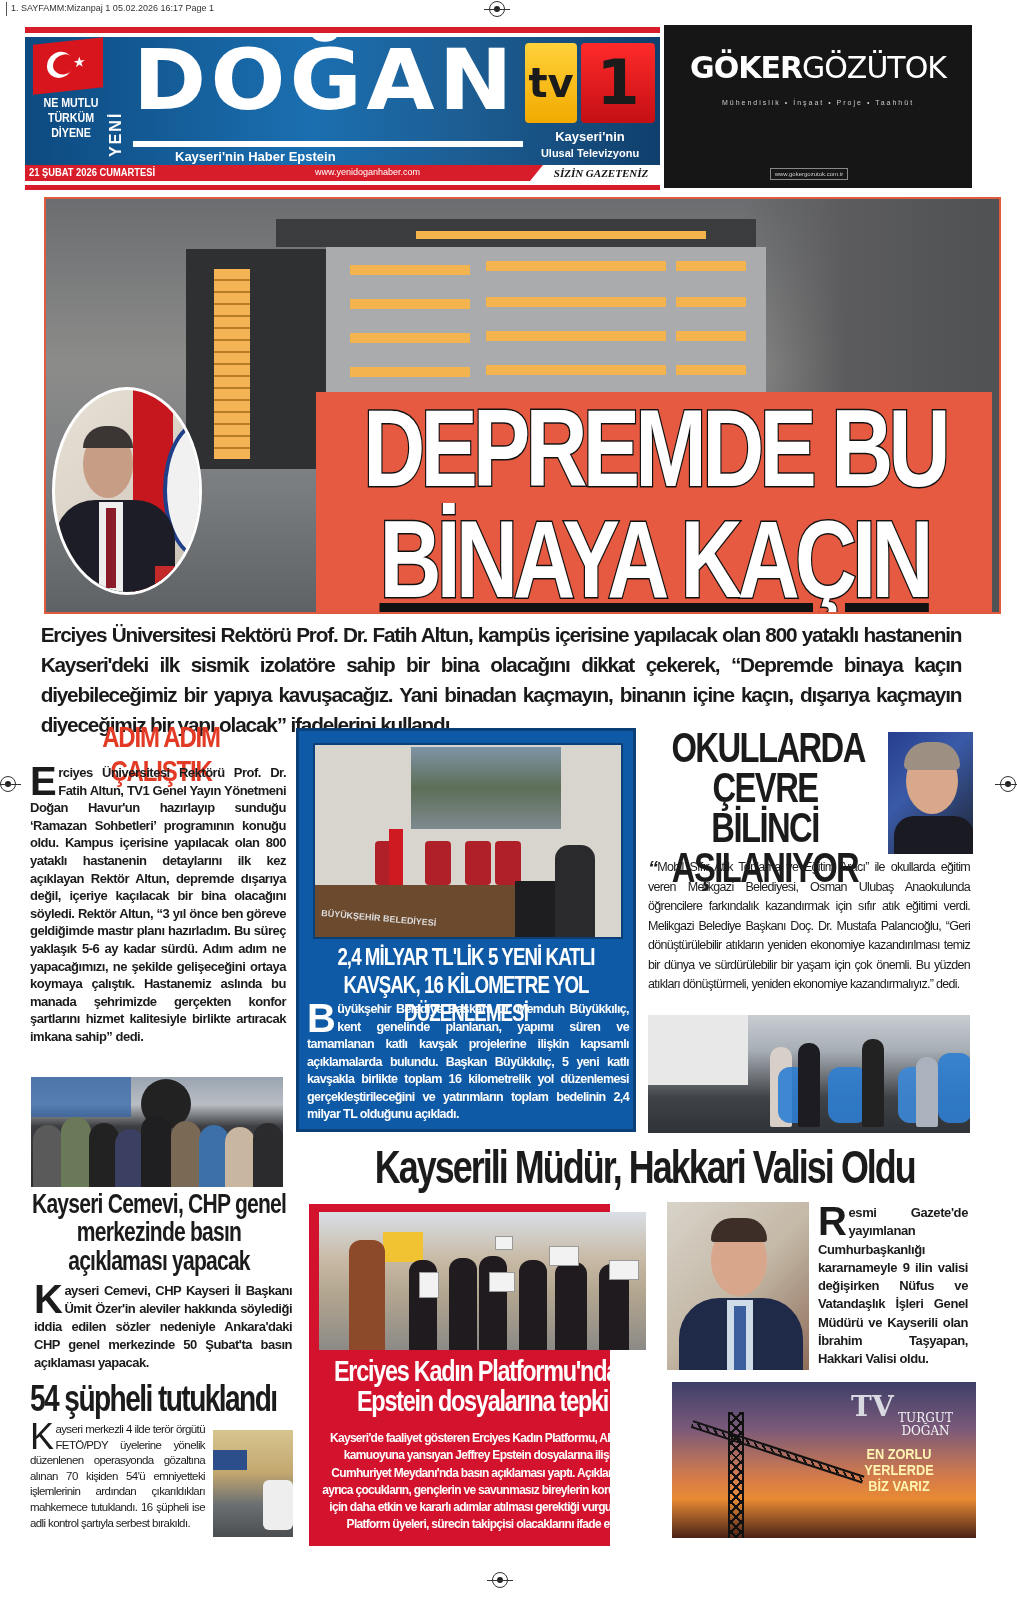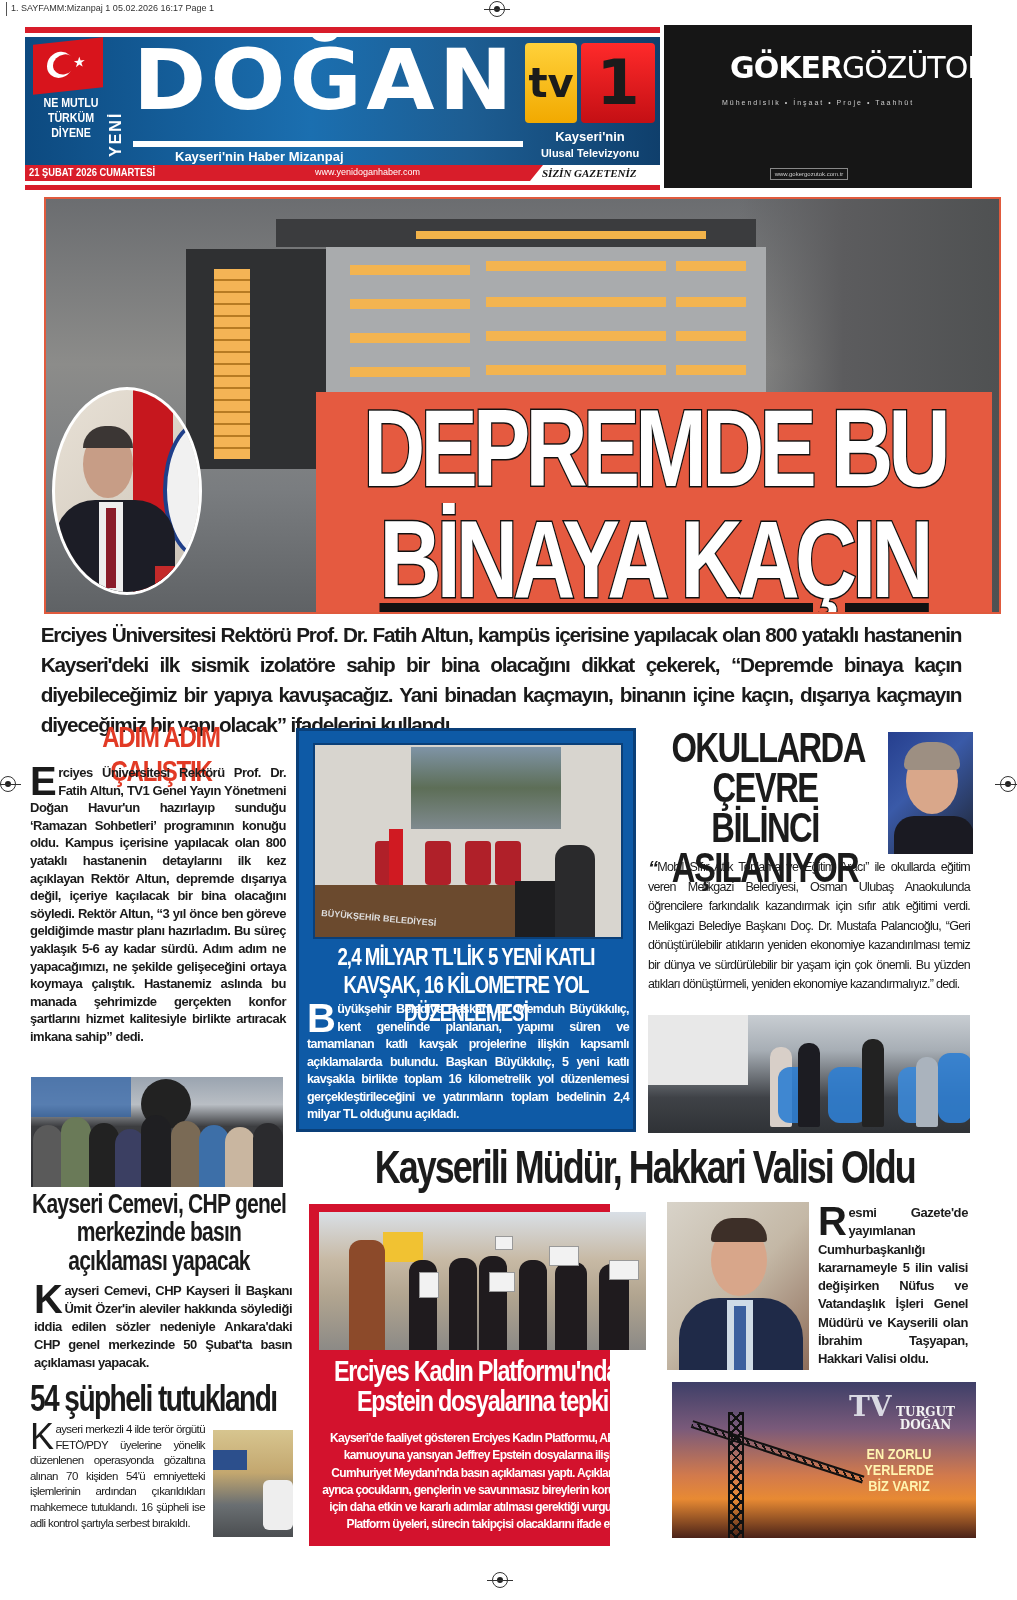--- a/index.html
+++ b/index.html
@@ -25,26 +25,26 @@
   .mh-underline { position: absolute; left: 108px; top: 104px; width: 390px; height: 6px; background: #fff; }
   .mh-tagline { position: absolute; left: 150px; top: 112px; color: #fff; font-size: 13px; font-weight: bold; }
   .mh-tv { position: absolute; left: 500px; top: 6px; width: 130px; height: 80px; }
   .tv-yellow { position: absolute; left: 0; top: 0; width: 52px; height: 80px; background: linear-gradient(180deg, #ffd13a, #f2a900); border-radius: 4px; color: #1b1b1b; font-size: 40px; font-weight: bold; text-align: center; line-height: 80px; font-family: "DejaVu Sans", sans-serif; }
   .tv-red { position: absolute; left: 56px; top: 0; width: 74px; height: 80px; background: linear-gradient(180deg, #ff2a2a, #c40f14); border-radius: 4px; color: #1b1b1b; font-size: 62px; font-weight: bold; text-align: center; line-height: 80px; font-family: "DejaVu Sans", sans-serif; }
   .mh-tv-cap1 { position: absolute; left: 500px; top: 92px; width: 130px; text-align: center; color: #fff; font-size: 13px; font-weight: bold; }
   .mh-tv-cap2 { position: absolute; left: 500px; top: 110px; width: 130px; text-align: center; color: #fff; font-size: 11px; font-weight: bold; }
   .mh-bar { position: absolute; left: 0; top: 138px; width: 635px; height: 16px; background: #d81d2a; }
   .mh-date { position: absolute; left: 4px; top: 1px; color: #fff; font-weight: bold; font-size: 11px; transform: scaleX(0.85); transform-origin: left; }
   .mh-url { position: absolute; left: 290px; top: 2px; color: #fff; font-size: 9px; }
-  .mh-slogan { position: absolute; right: 0; top: 0; width: 130px; height: 16px; background: #fff; clip-path: polygon(10% 0, 100% 0, 100% 100%, 0 100%); color: #111; font-family: "Liberation Serif", serif; font-style: italic; font-weight: bold; font-size: 11px; line-height: 16px; padding-left: 12px; }
+  .mh-slogan { position: absolute; right: 0; top: 0; width: 130px; height: 16px; background: #fff; clip-path: polygon(10% 0, 100% 0, 100% 100%, 0 100%); color: #111; font-family: "Liberation Serif", serif; font-style: italic; font-weight: bold; font-size: 11px; text-align: center; line-height: 16px; padding-left: 12px; }
   .mh-redline-bot { position: absolute; left: 0; top: 158px; width: 635px; height: 5px; background: #d81d2a; }
 
   
   .ad-goker { position: absolute; left: 664px; top: 25px; width: 308px; height: 163px; background: #161616; }
-  .goker-title { position: absolute; left: 0; top: 25px; width: 308px; text-align: center; color: #fff; font-family: "DejaVu Sans", sans-serif; font-size: 30px; letter-spacing: -1px; margin-left: 40px; }
+  .goker-title { position: absolute; left: 0; top: 25px; width: 308px; text-align: center; color: #fff; font-family: "DejaVu Sans", sans-serif; font-size: 30px; letter-spacing: -1px; }
   .goker-title b { font-weight: bold; }
   .goker-title span { font-weight: normal; }
   .goker-sub { position: absolute; left: 0; top: 74px; width: 308px; text-align: center; color: #ccc; font-size: 7px; letter-spacing: 2px; }
   .goker-url { position: absolute; left: 106px; top: 143px; width: 78px; height: 12px; border: 1px solid #888; color: #ccc; font-size: 6px; text-align: center; line-height: 10px; }
 
   
   .hero { position: absolute; left: 44px; top: 197px; width: 957px; height: 417px; border: 2px solid #e05a3d; overflow: hidden; background: linear-gradient(180deg, #6b6d70 0%, #8c8c8a 40%, #7a7d80 70%, #5f6265 100%); }
   .hero-bg-right { position: absolute; right: 0; top: 0; width: 260px; height: 417px; background: linear-gradient(90deg, rgba(70,70,72,0) 0%, #5c5c5e 40%, #4f5152 100%); }
   .bldg-main { position: absolute; left: 100px; top: 20px; width: 550px; height: 240px; }
   .bldg-top { position: absolute; left: 130px; top: 0px; width: 480px; height: 28px; background: #3b3c3e; }
@@ -136,21 +136,21 @@
   .vali-photo .tie { position: absolute; left: 67px; top: 104px; width: 12px; height: 66px; background: #3b5f9e; }
   .vali-body { position: absolute; left: 818px; top: 1204px; width: 150px; font-weight: bold; font-size: 13px; line-height: 18.3px; color: #1b1b1b; text-align: justify; letter-spacing: -0.4px; }
   .vali-body .dropcap { font-size: 40px; line-height: 32px; }
 
   
   .ad-turgut { position: absolute; left: 672px; top: 1382px; width: 304px; height: 156px; background: linear-gradient(180deg, #3e3f68 0%, #7a5a7a 30%, #d27a4c 60%, #e88a33 75%, #4a2218 100%); overflow: hidden; }
   .crane-mast { position: absolute; left: 56px; top: 30px; width: 16px; height: 130px; background: repeating-linear-gradient(45deg, #111 0 2px, transparent 2px 7px), repeating-linear-gradient(-45deg, #111 0 2px, transparent 2px 7px); border-left: 2px solid #111; border-right: 2px solid #111; }
   .crane-jib { position: absolute; left: 20px; top: 38px; width: 180px; height: 8px; background: repeating-linear-gradient(45deg, #111 0 2px, transparent 2px 6px); border-top: 2px solid #111; border-bottom: 2px solid #111; transform: rotate(18deg); transform-origin: left center; }
   .turgut-logo { position: absolute; left: 160px; top: 8px; width: 140px; text-align: center; color: #eee; }
   .turgut-logo .mark { font-size: 28px; font-weight: bold; font-family: "DejaVu Serif", serif; color: #d9d9e2; display: inline-block; }
-  .turgut-logo .name { display: inline-block; font-family: "DejaVu Serif", serif; font-weight: bold; font-size: 12px; line-height: 13px; color: #f3f3f3; vertical-align: top; margin-top: 16px; text-align: center; }
+  .turgut-logo .name { display: inline-block; font-family: "DejaVu Serif", serif; font-weight: normal; font-size: 12px; line-height: 13px; color: #f3f3f3; vertical-align: top; margin-top: 22px; text-align: center; }
   .turgut-slogan { position: absolute; left: 150px; top: 64px; width: 154px; text-align: center; color: #fff4b0; font-weight: bold; font-size: 15px; line-height: 16px; transform: scaleX(0.85); }
   .turgut-lines { position: absolute; left: 150px; top: 103px; width: 154px; text-align: center; color: #fff; font-weight: bold; font-size: 7.5px; line-height: 9px; }
 
   .footer-reg { left: 492px; top: 1572px; }
 </style>
 </head>
 <body>
 
 <div class="slug">1. SAYFAMM:Mizanpaj 1  05.02.2026  16:17  Page 1</div>
 <div class="regmark" style="left:489px; top:1px;"></div>
@@ -166,21 +166,21 @@
         <div class="star">★</div>
     </div>
     <div class="mh-motto">
       <div>NE MUTLU</div>
       <div>TÜRKÜM</div>
       <div>DİYENE</div>
     </div>
     <div class="mh-yeni">YENİ</div>
     <div class="mh-logo">DOĞAN</div>
     <div class="mh-underline"></div>
-    <div class="mh-tagline">Kayseri'nin Haber Mizanpaj</div>
+    <div class="mh-tagline">Kayseri'nin Haber Epstein</div>
     <div class="mh-tv">
       <div class="tv-yellow">tv</div>
       <div class="tv-red">1</div>
     </div>
     <div class="mh-tv-cap1">Kayseri'nin</div>
     <div class="mh-tv-cap2">Ulusal Televizyonu</div>
   </div>
   <div class="mh-bar">
     <span class="mh-date">21 ŞUBAT 2026 CUMARTESİ</span>
     <span class="mh-url">www.yenidoganhaber.com</span>
@@ -350,21 +350,21 @@
 </section>
 
 <div class="photo vali-photo">
   <div class="suit"></div>
     <div class="shirt"></div>
     <div class="tie"></div>
     <div class="face"></div>
     <div class="hair"></div>
 </div>
 <div class="vali-body">
-  <span class="dropcap">R</span><span>esmi Gazete'de yayımlanan Cumhurbaşkanlığı kararnameyle 5 ilin valisi değişirken Nüfus ve Vatandaşlık İşleri Genel Müdürü ve Kayserili olan İbrahim Taşyapan, Hakkari Valisi oldu.</span>
+  <span class="dropcap">R</span><span>esmi Gazete'de yayımlanan Cumhurbaşkanlığı kararnameyle 9 ilin valisi değişirken Nüfus ve Vatandaşlık İşleri Genel Müdürü ve Kayserili olan İbrahim Taşyapan, Hakkari Valisi oldu.</span>
 </div>
 
 <aside class="ad-turgut">
   <div class="crane-mast"></div>
   <div class="crane-jib"></div>
   <div class="turgut-logo">
     <span class="mark">TV</span>
     <span class="name"><span>TURGUT</span><br><span>DOĞAN</span></span>
   </div>
   <div class="turgut-slogan">

